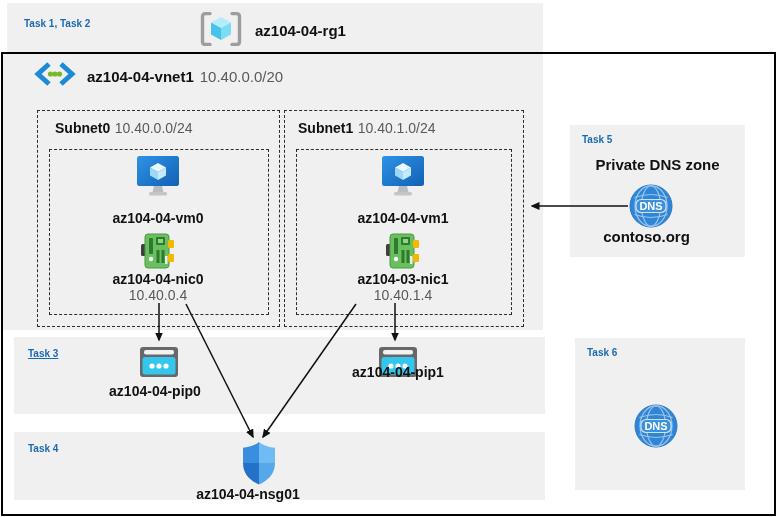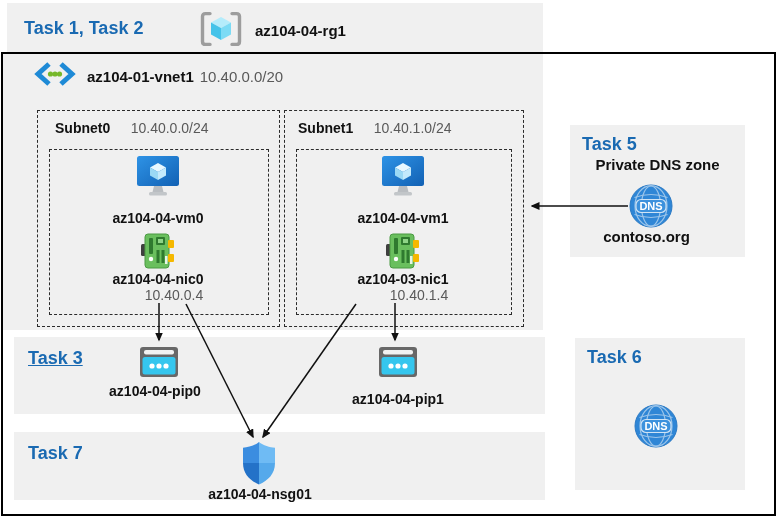--- a/index.html
+++ b/index.html
@@ -2,24 +2,24 @@
 <html><head>
 <meta charset="utf-8">
 <style>
   html,body{margin:0;padding:0;background:#fff;}
   #canvas{
     position:relative;width:776px;height:517px;background:#fff;overflow:hidden;
     font-family:"Liberation Sans",sans-serif;color:#1a1a1a;
   }
   .abs{position:absolute;}
   .panel{background:#f0f0f0;}
-  .task-label{font-size:18px;font-weight:bold;color:#1a6ab2;}
+  .task-label{font-size:10px;font-weight:bold;color:#1a6ab2;}
   .bold-label{font-size:14px;font-weight:bold;color:#111;}
   .big-label{font-size:15px;font-weight:bold;color:#111;}
-  .muted{font-weight:normal;color:#595959;margin-left:16px;}
+  .muted{font-weight:normal;color:#595959;}
   .center{text-align:center;}
   .dashed{border:1px dashed #2b2b2b;}
   #outer-border{left:1px;top:52px;width:771px;height:460px;border:2px solid #000;background:#fff;}
   #vnet-area{left:3px;top:54px;width:540px;height:276px;}
   .vnet-row{display:flex;align-items:center;gap:10px;}
   svg text{font-family:"Liberation Sans",sans-serif;}
 </style>
 </head>
 <body>
 
@@ -46,21 +46,21 @@
   <div class="abs vnet-row" style="left:33px;top:61px;">
     <span>
       <svg width="44" height="26" viewBox="0 0 44 26">
         <path d="M16 3 L5 13 L16 23" fill="none" stroke="#1e8ad6" stroke-width="5"></path>
         <path d="M28 3 L39 13 L28 23" fill="none" stroke="#1e8ad6" stroke-width="5"></path>
         <circle cx="17.5" cy="13" r="2.6" fill="#76b82a"></circle>
         <circle cx="22" cy="13" r="2.6" fill="#76b82a"></circle>
         <circle cx="26.5" cy="13" r="2.6" fill="#76b82a"></circle>
       </svg>
     </span>
-    <span class="big-label">az104-01-vnet1</span>
+    <span class="big-label">az104-04-vnet1</span>
     <span class="big-label muted" style="margin-left:-4px;">10.40.0.0/20</span>
   </div>
 
   <div class="abs dashed" style="left:37px;top:110px;width:241px;height:215px;"></div>
   <div class="abs" style="left:55px;top:119px;">
     <span class="bold-label">Subnet0</span>
     <span class="bold-label muted">10.40.0.0/24</span>
   </div>
   <div class="abs dashed" style="left:49px;top:149px;width:218px;height:164px;"></div>
   <div class="abs" style="left:136px;top:156px;">
@@ -155,40 +155,40 @@
   <div class="abs" style="left:379px;top:347px;">
     <svg width="38" height="30" viewBox="0 0 38 30">
       <rect x="0" y="0" width="38" height="30" rx="3" fill="#686868"></rect>
       <rect x="4" y="3" width="30" height="4.5" rx="2" fill="#f2f2f2"></rect>
       <rect x="2.5" y="10" width="33" height="17.5" rx="2.5" fill="#35c6ee"></rect>
       <circle cx="12" cy="19" r="2.6" fill="#fff"></circle>
       <circle cx="19" cy="19" r="2.6" fill="#fff"></circle>
       <circle cx="26" cy="19" r="2.6" fill="#fff"></circle>
     </svg>
   </div>
-  <div class="abs bold-label center" style="left:318px;top:391px;width:160px;">az104-04-pip1</div>
+  <div class="abs bold-label center" style="left:318px;top:364px;width:160px;">az104-04-pip1</div>
 
   <div class="abs panel" style="left:14px;top:432px;width:531px;height:68px;"></div>
-  <div class="abs task-label" style="left:28px;top:443px;">Task 7</div>
+  <div class="abs task-label" style="left:28px;top:443px;">Task 4</div>
   <div class="abs" style="left:241px;top:441px;">
     <svg width="36" height="44" viewBox="0 0 36 44">
       <defs>
           <clipPath id="shieldclip">
         <path d="M18 1 C14 4.5 7 6.5 2 6.8 L2 22 C2 33 9 39.5 18 43.5 C27 39.5 34 33 34 22 L34 6.8 C29 6.5 22 4.5 18 1 Z"></path>
       </clipPath>
         </defs>
       <g clip-path="url(#shieldclip)">
         <rect x="0" y="0" width="18" height="22" fill="#3b8de0"></rect>
         <rect x="18" y="0" width="18" height="22" fill="#6fbbf4"></rect>
         <rect x="0" y="22" width="18" height="22" fill="#2472c8"></rect>
         <rect x="18" y="22" width="18" height="22" fill="#55a9eb"></rect>
       </g>
     </svg>
   </div>
-  <div class="abs bold-label center" style="left:180px;top:486px;width:160px;">az104-04-nsg01</div>
+  <div class="abs bold-label center" style="left:168px;top:486px;width:160px;">az104-04-nsg01</div>
 
   <div class="abs panel" style="left:570px;top:125px;width:175px;height:132px;">
     <div class="abs task-label" style="left:12px;top:9px;">Task 5</div>
     <div class="abs big-label center" style="left:0;top:31px;width:175px;">Private DNS zone</div>
     <div class="abs" style="left:59px;top:59px;">
       <svg width="44" height="44" viewBox="0 0 44 44">
         <circle cx="22" cy="22" r="21" fill="#2f86d6" stroke="#2a79c4"></circle>
         <g fill="none" stroke="#9cc5ea" stroke-width="1.2">
           <ellipse cx="22" cy="22" rx="9.5" ry="20"></ellipse>
           <ellipse cx="22" cy="22" rx="16" ry="20.3"></ellipse>

